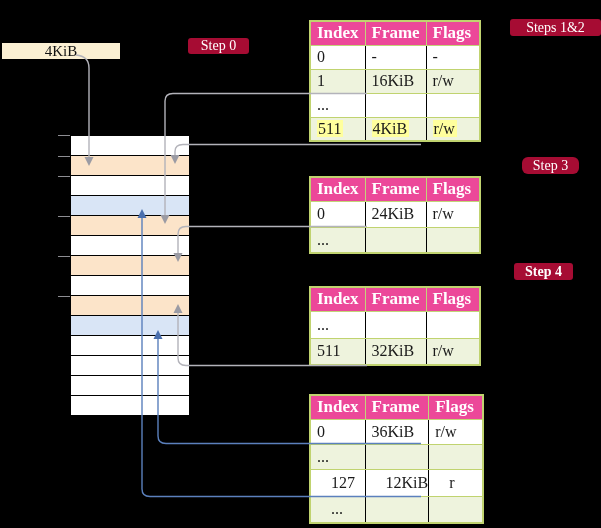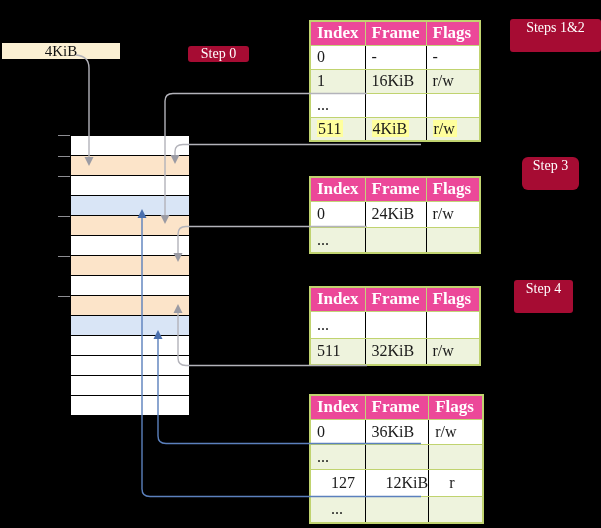--- a/index.html
+++ b/index.html
@@ -19,27 +19,27 @@
   .memrow.blue{background:#d9e5f6;}
   .tick{position:absolute;left:58px;width:12px;height:1px;background:#8d8d92;}
   
   .sizebox{
     position:absolute;left:2px;top:43px;width:118px;height:16px;background:#fbf0d3;
     color:#111;font-size:15px;line-height:16px;text-align:center;
   }
   
   .badge{
     position:absolute;background:#a60c33;color:#fff;font-size:14px;
-    height:33px;line-height:17px;text-align:center;border-radius:3px;padding:0 5px;
+    height:17px;line-height:17px;text-align:center;border-radius:3px;padding:0 5px;
     box-sizing:border-box;
   }
-  .badge.b0{left:188px;top:46px;width:61px;height:16px;line-height:16px;}
+  .badge.b0{left:188px;top:38px;width:61px;height:16px;line-height:16px;}
   .badge.b12{left:510px;top:19px;width:91px;}
   .badge.b3{left:522px;top:157px;width:57px;border-radius:6px;}
-  .badge.b4{left:514px;top:280px;width:59px;}
+  .badge.b4{left:514px;top:263px;width:59px;font-weight:bold;}
   
   table.pt{
     position:absolute;left:309px;border-collapse:collapse;background:#fff;
     border:2px solid #c0d36f;font-size:16px;color:#1a1a1a;table-layout:fixed;
   }
   table.pt col.c1{width:55px;} table.pt col.c2{width:61px;} table.pt col.c3{width:54px;}
   table.pt th{
     background:#ec4899;color:#fff;font-weight:bold;font-size:17px;text-align:left;
     padding:0 0 0 6px;height:24px;border:1px solid #c2d478;box-sizing:border-box;
   }

